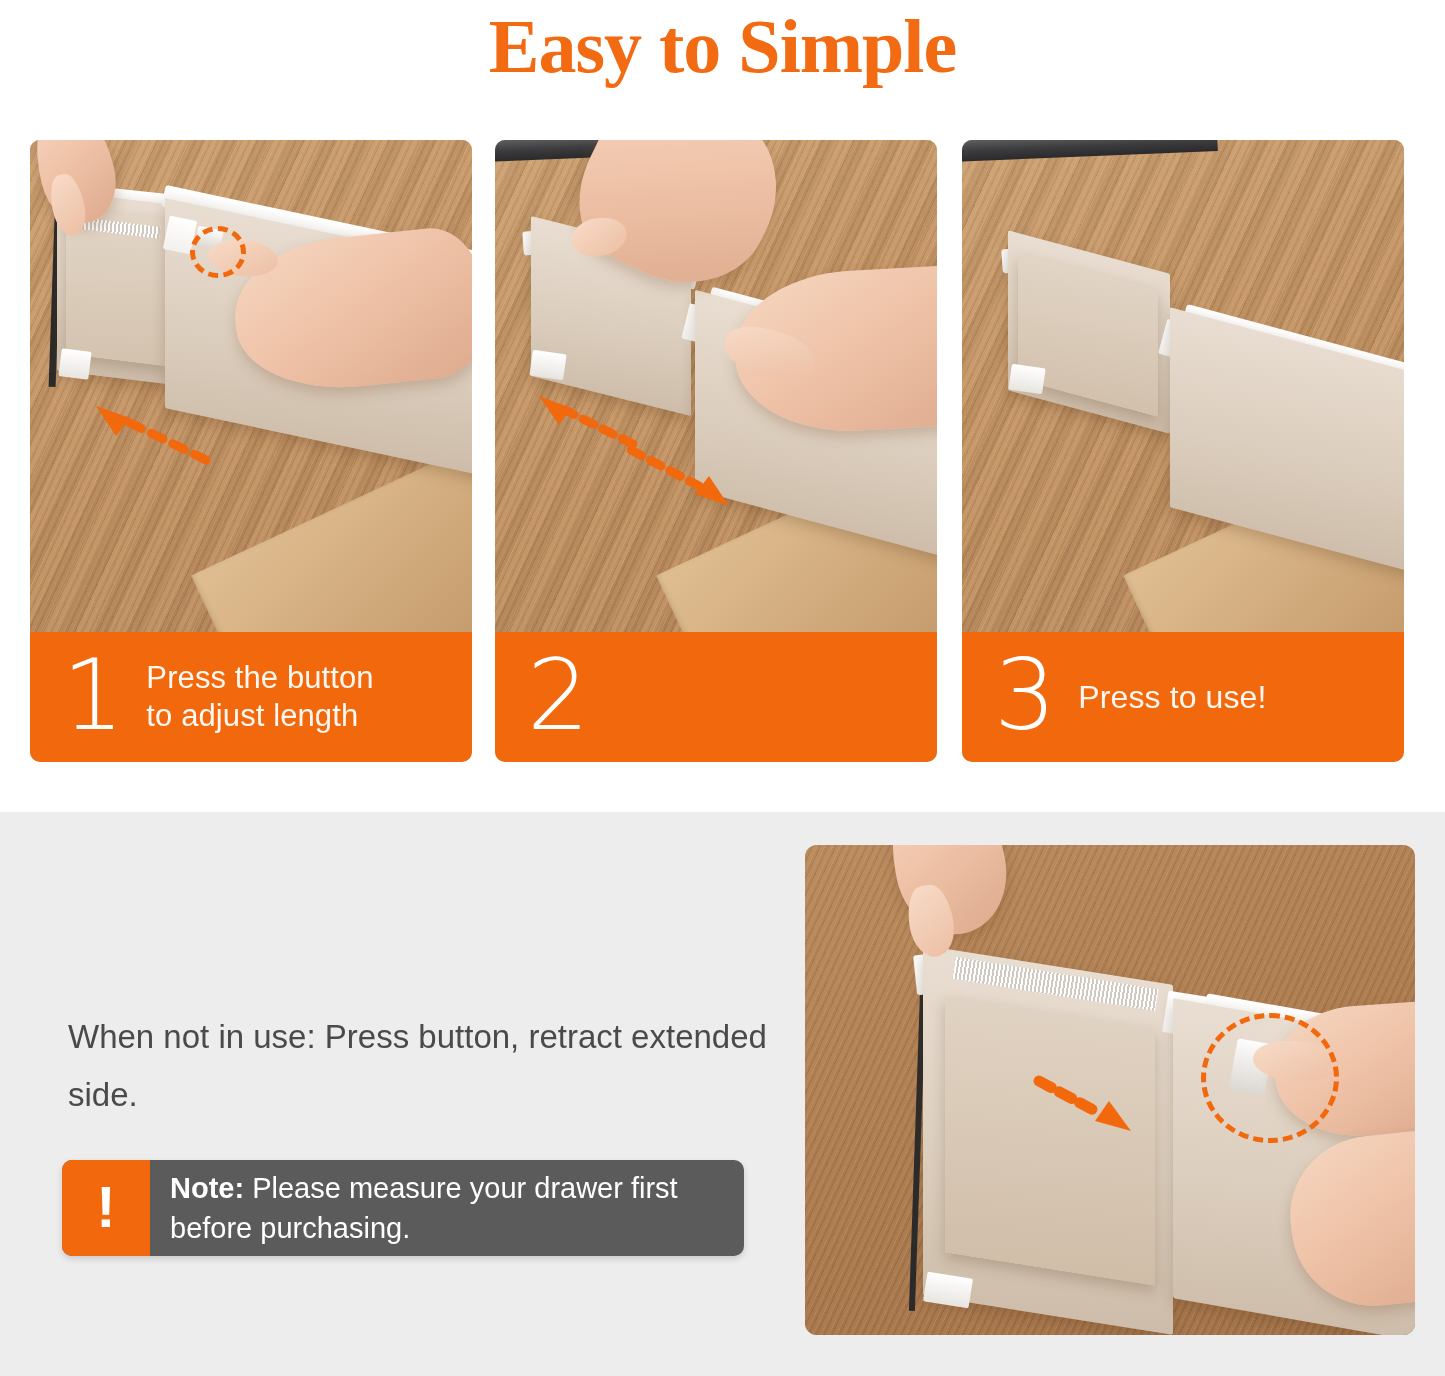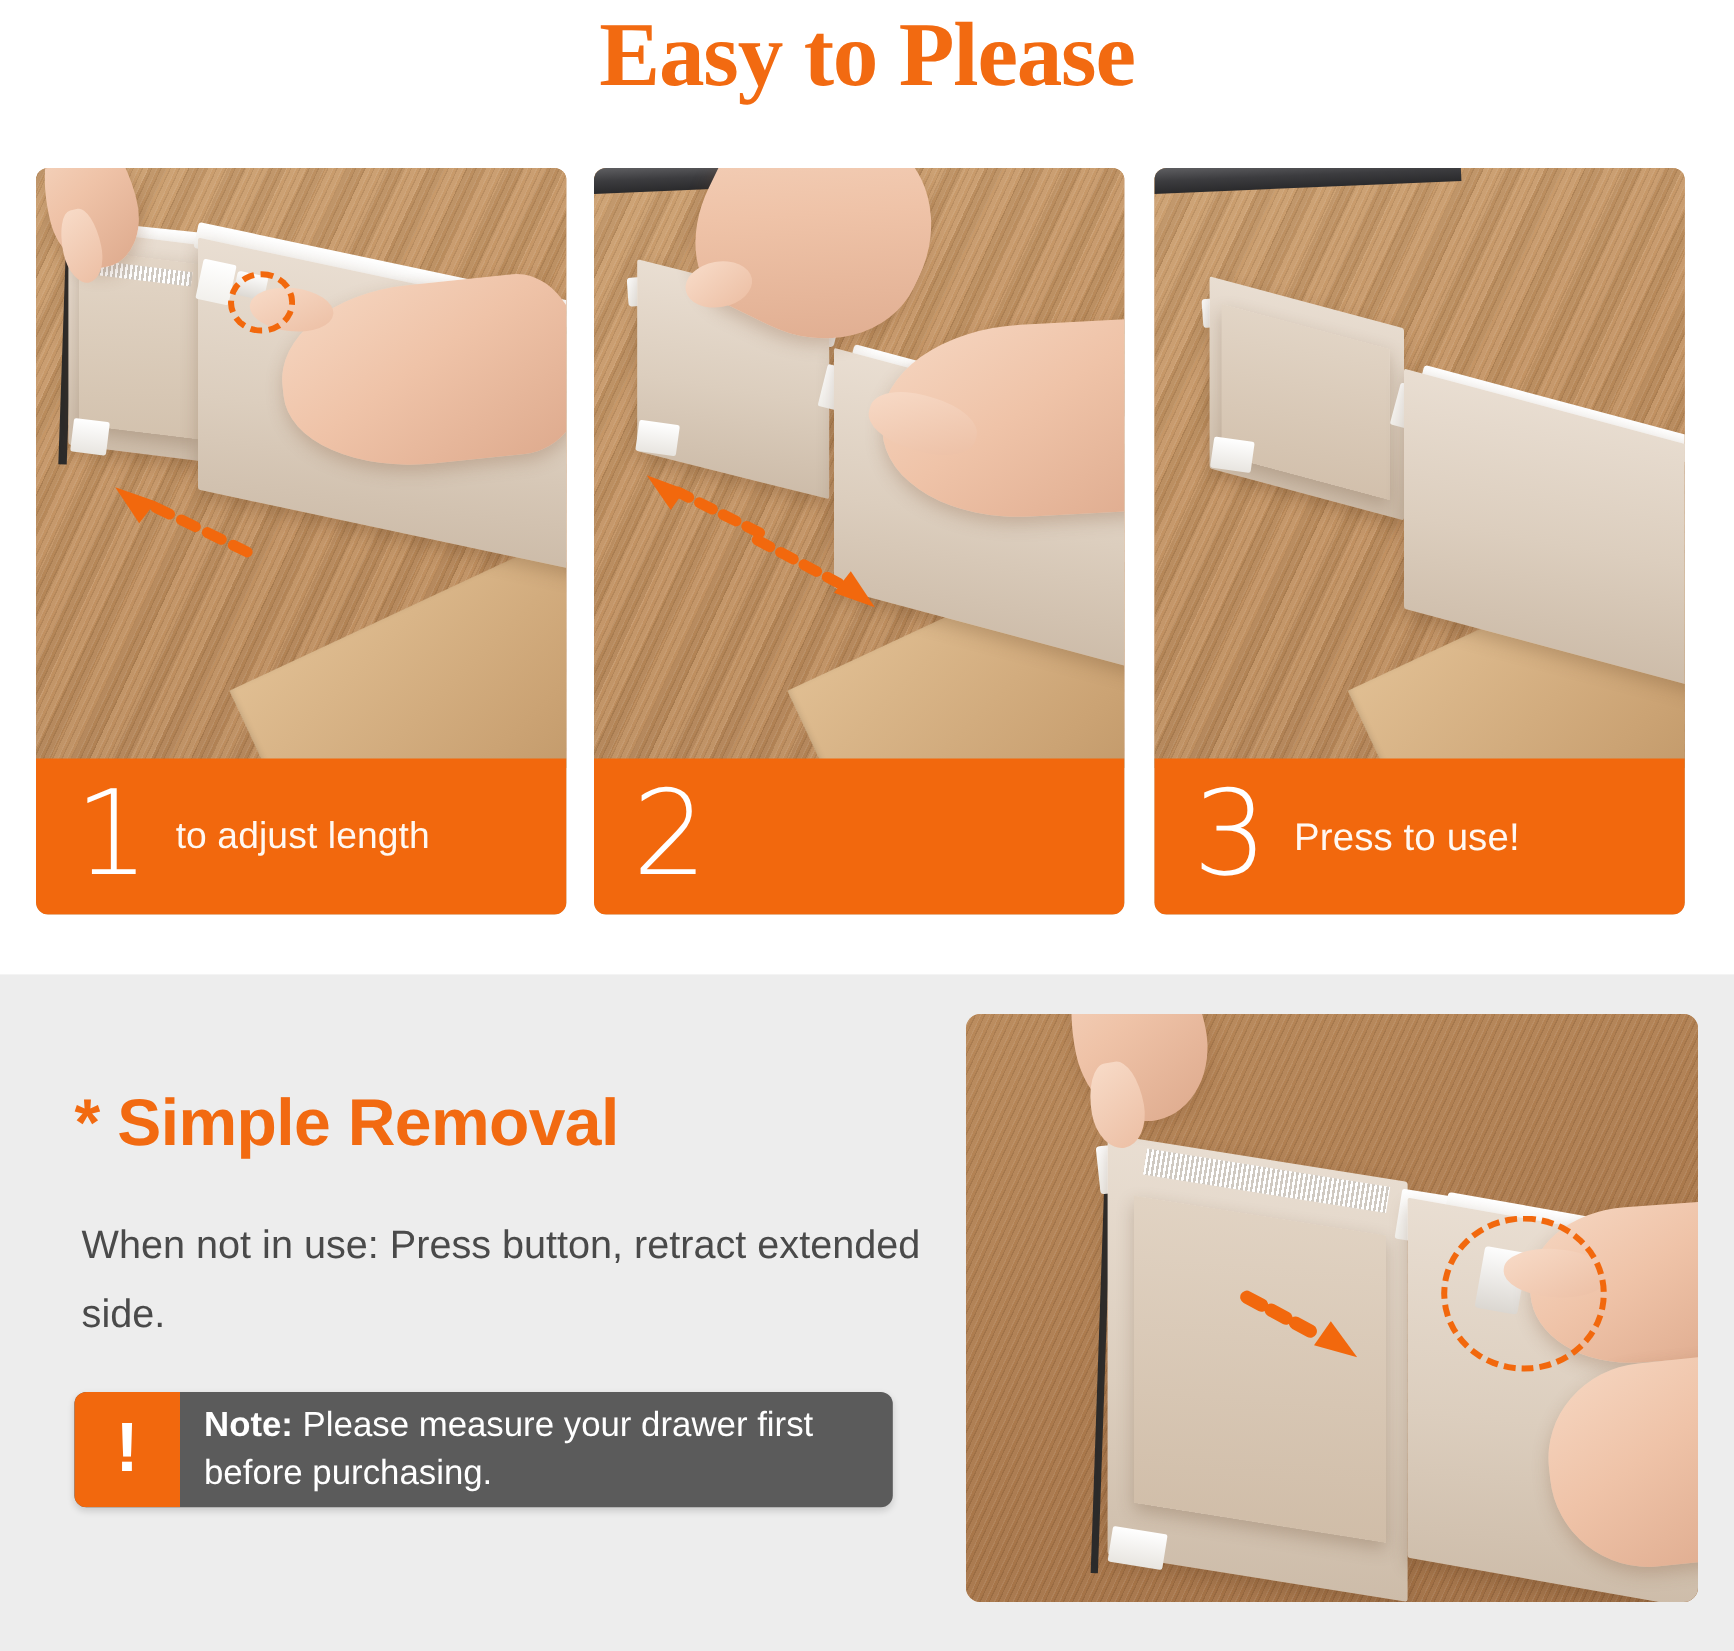--- a/index.html
+++ b/index.html
@@ -214,21 +214,21 @@
     width:610px;height:490px;
     border-radius:12px;overflow:hidden;
     background:#C99A6B;
   }
 </style>
 </head>
 <body>
 
 <div id="top-section">
 
-  <div id="page-title">Easy to Please</div>
+  <div id="page-title">Easy to Simple</div>
 
   <div class="step-card" id="step-card-1">
     <div class="photo">
       <div class="wood"></div>
       <div class="drawer-edge"></div>
 
       <div class="div-wrap">
 
         <div class="dark-edge" style="left:22px;top:52px;width:7px;height:195px;transform:rotate(2deg);"></div>
         <div class="panel-white" style="left:20px;top:48px;width:120px;height:18px;transform:rotate(6deg);border-radius:3px;"></div>
@@ -255,20 +255,21 @@
 
       <svg class="arrow-svg" style="left:56px;top:262px;" width="140" height="70" viewBox="0 0 140 70">
         <line x1="120" y1="58" x2="38" y2="18" stroke="#F2680D" stroke-width="9" stroke-linecap="round" stroke-dasharray="13 11"></line>
         <polygon points="10,4 44,16 30,34" fill="#F2680D"></polygon>
       </svg>
     </div>
 
     <div class="caption">
       <div class="caption-num">1</div>
       <div>
+        <div class="caption-text">Press the button</div>
         <div class="caption-text">to adjust length</div>
       </div>
     </div>
   </div>
 
   <div class="step-card" id="step-card-2">
     <div class="photo">
       <div class="wood"></div>
       <div class="drawer-rail rail-short"></div>
       <div class="drawer-edge"></div>
@@ -329,21 +330,20 @@
       <div class="caption-num">3</div>
       <div>
         <div class="caption-text single">Press to use!</div>
       </div>
     </div>
   </div>
 </div>
 
 <div id="bottom-section">
 
-  <div id="removal-title">* Simple Removal</div>
   <div id="removal-body">When not in use: Press button, retract extended side.</div>
 
   <div id="note-box">
     <div id="note-badge">
       <span id="note-bang">!</span>
     </div>
     <div id="note-text">
       <span><b>Note:</b><span> Please measure your drawer first before purchasing.</span></span>
     </div>
   </div>

